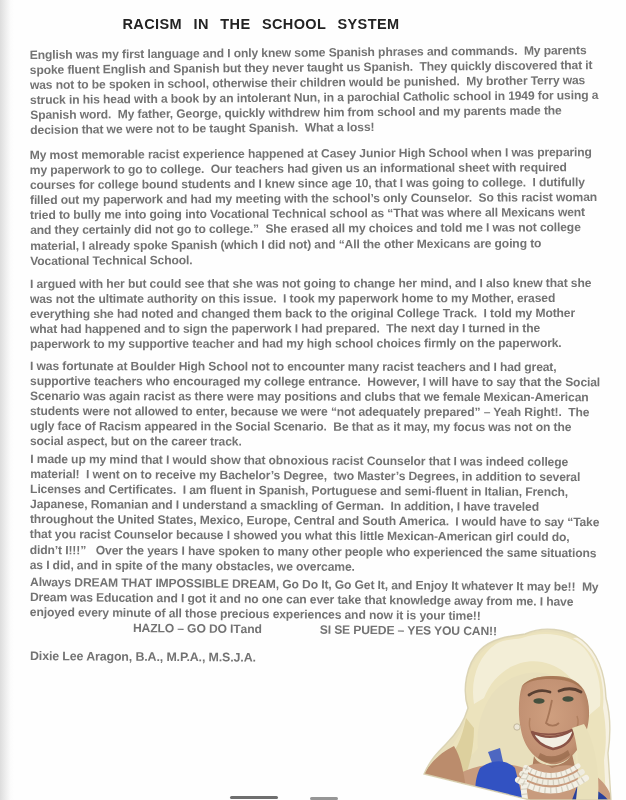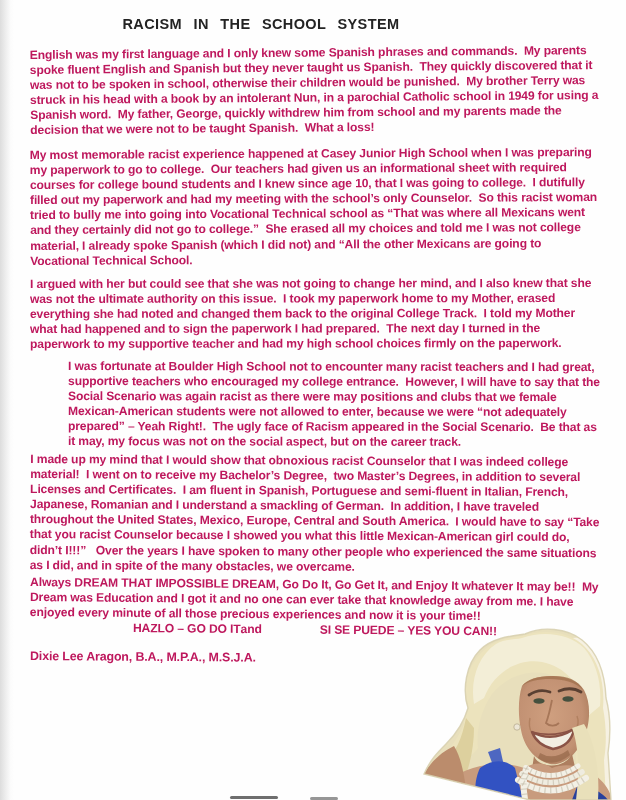--- a/index.html
+++ b/index.html
@@ -23,27 +23,27 @@
     text-align:center;
     font-size:14.5px;font-weight:bold;
     letter-spacing:.4px;word-spacing:7px;
     color:#232323;
     margin:0;
   }
   .body-text{
     position:absolute;top:48px;left:30px;width:572px;
     font-size:12.1px;line-height:15.1px;font-weight:bold;
     letter-spacing:-0.12px;
-    color:#be185d;
+    color:#737373;
   }
   .para{margin:0;white-space:pre-wrap;transform-origin:0 50%;}
   .p0{margin-bottom:9px;transform:rotate(-0.5deg);}
   .p1{margin-bottom:9px;transform:rotate(-0.3deg);}
   .p2{margin-bottom:6px;transform:rotate(-0.1deg);}
-  .p3{margin-bottom:3px;transform:rotate(0.12deg);margin-left:38px;}
+  .p3{margin-bottom:3px;transform:rotate(0.12deg);}
   .p4{margin-bottom:2px;transform:rotate(0.32deg);}
   .p5{margin-bottom:0;transform:rotate(0.5deg);}
   .slogan-row{
     margin:1px 0 0 103px;
     transform:rotate(0.5deg);transform-origin:0 50%;
     white-space:nowrap;
   }
   .slogan-row .seg{display:inline-block;}
   .slogan-mid{}
   .slogan-right{margin-left:58px;}

